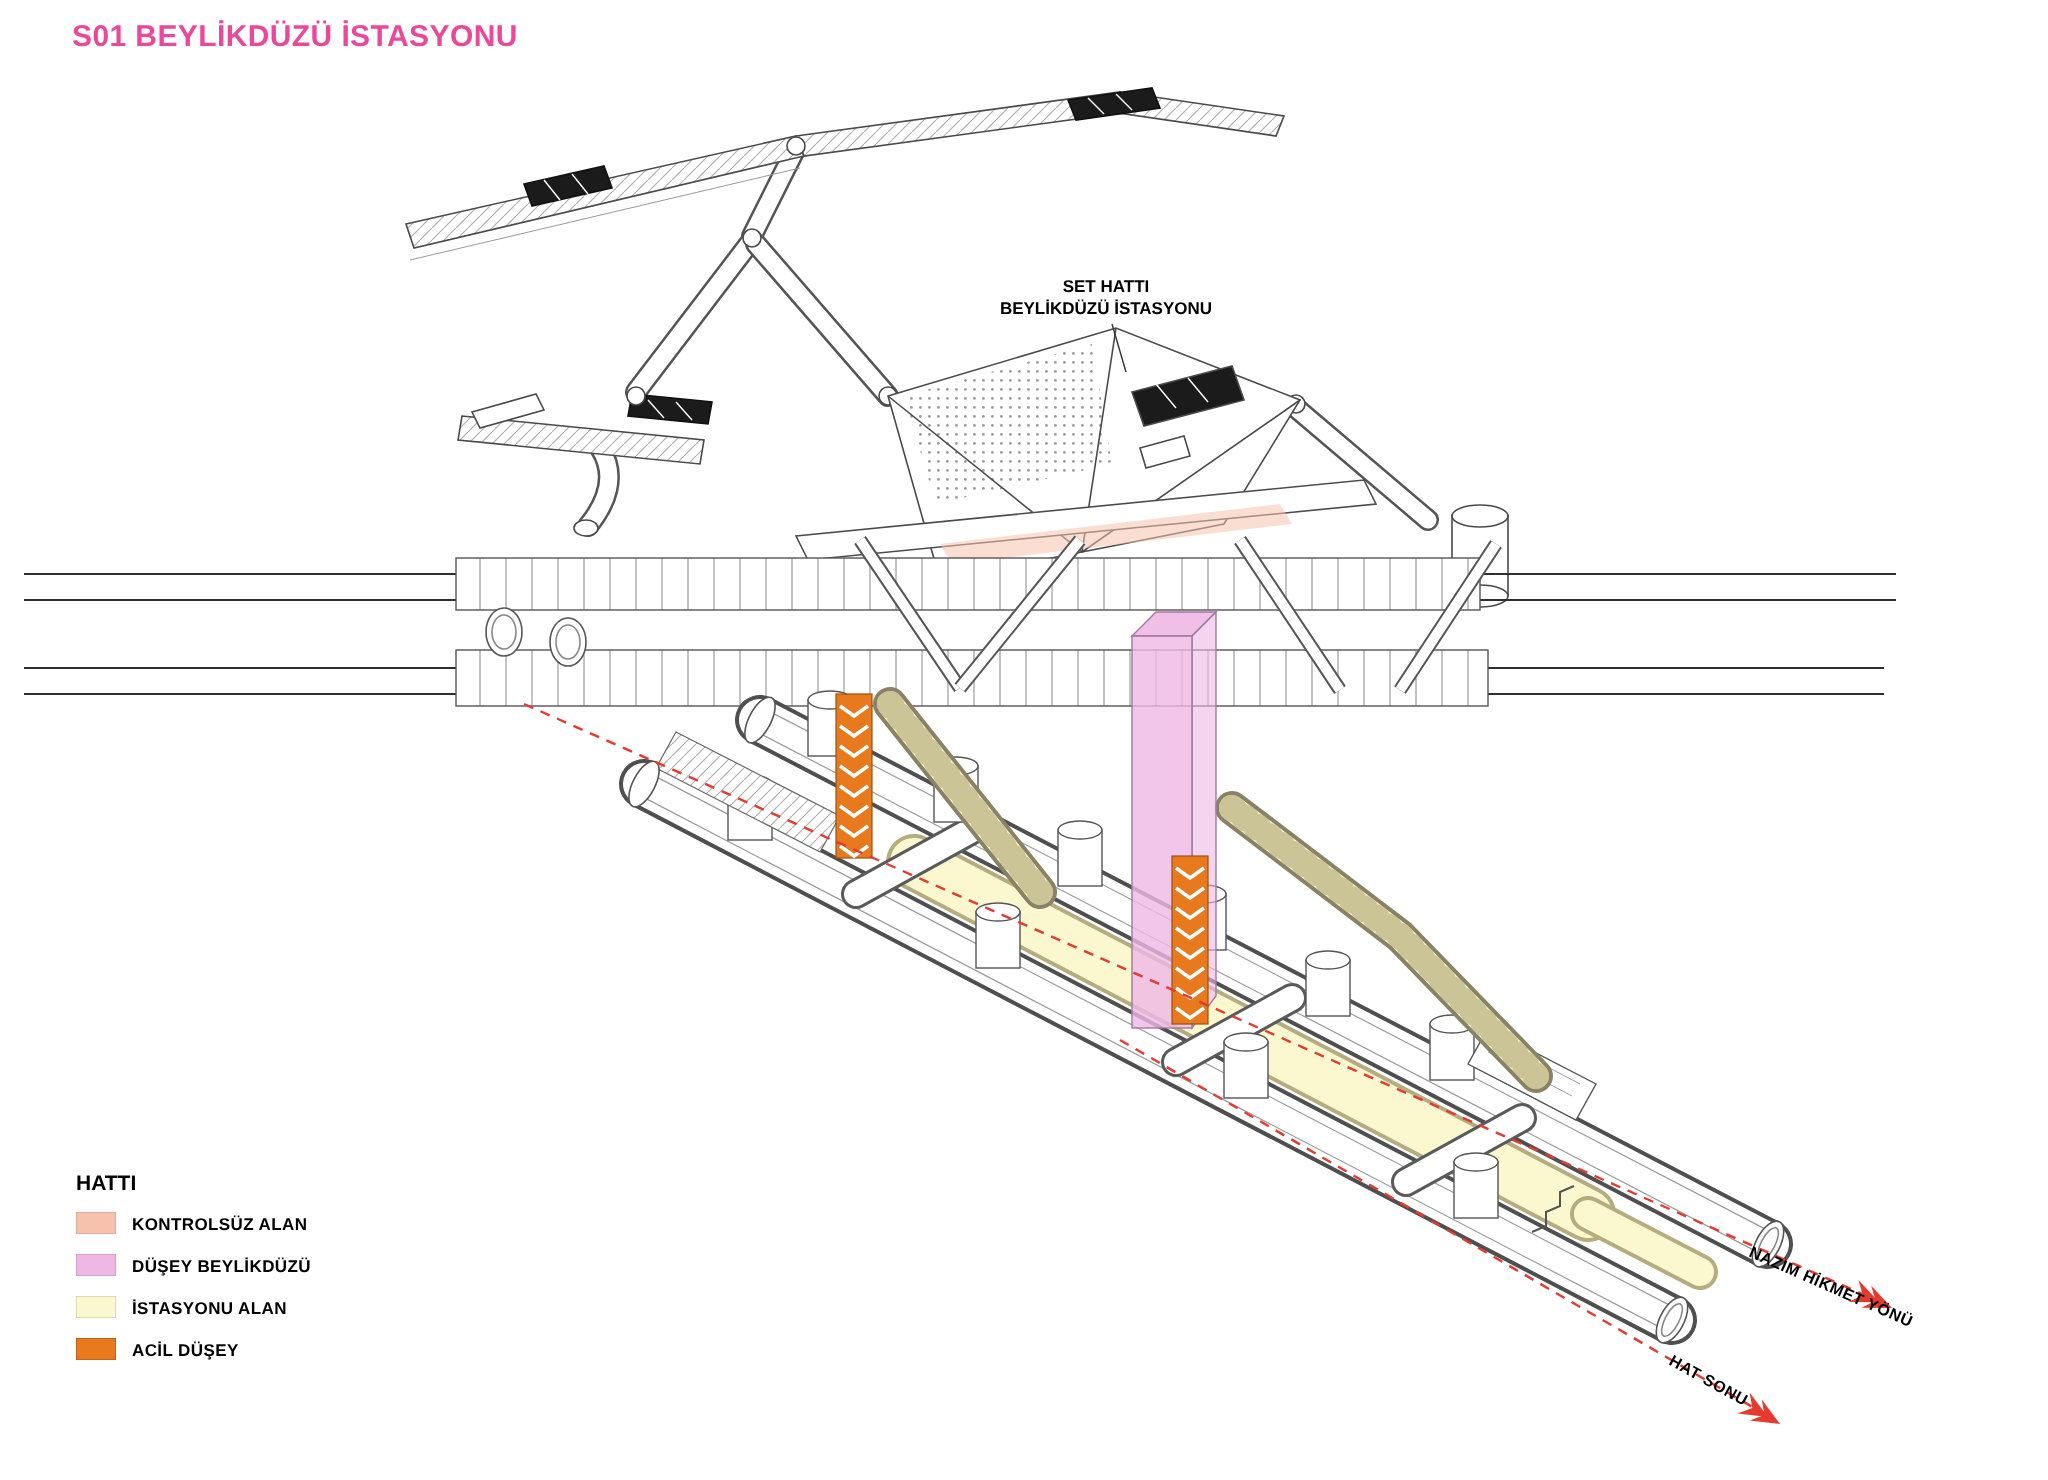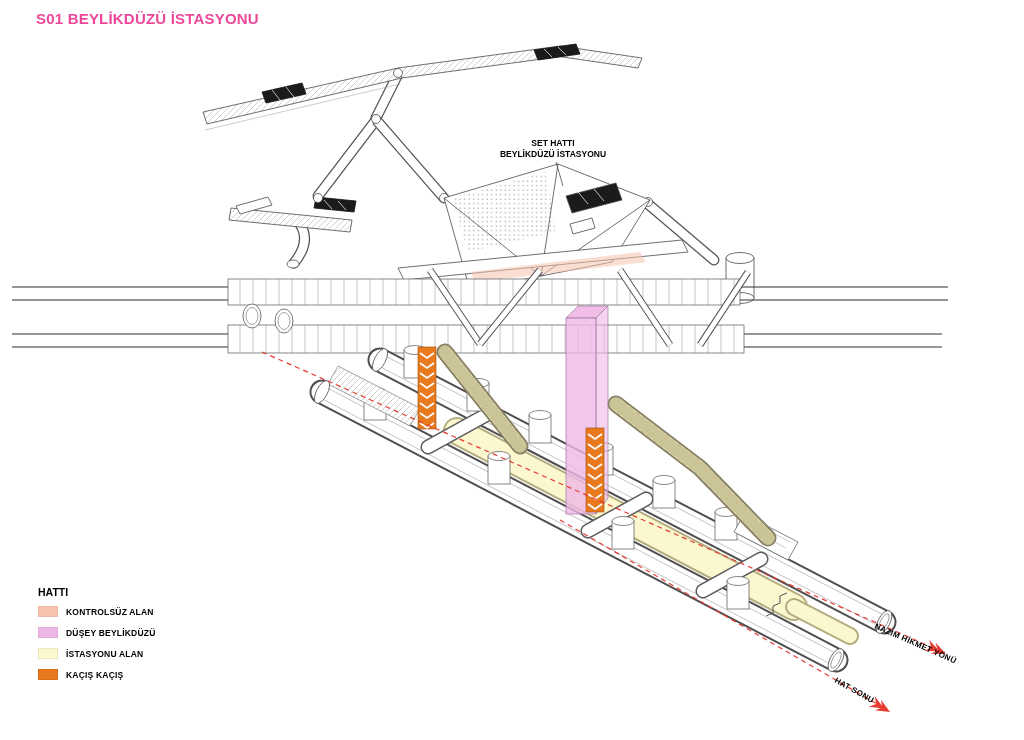--- a/index.html
+++ b/index.html
@@ -296,17 +296,17 @@
       <svg width="20" height="11">
         <rect x="0" y="0" width="20" height="11" stroke="#c2bb8a" stroke-width="0.5" fill="#fbf8d0"></rect>
       </svg>
       <span class="legend-label">İSTASYONU ALAN</span>
     </div>
 
     <div class="legend-row">
       <svg width="20" height="11">
         <rect x="0" y="0" width="20" height="11" stroke="#9c5210" stroke-width="0.5" fill="#e8791d"></rect>
       </svg>
-      <span class="legend-label">KAÇIŞ KAÇIŞ</span>
+      <span class="legend-label">ACİL DÜŞEY</span>
     </div>
   </div>
 
 </div>
 
 </body></html>

